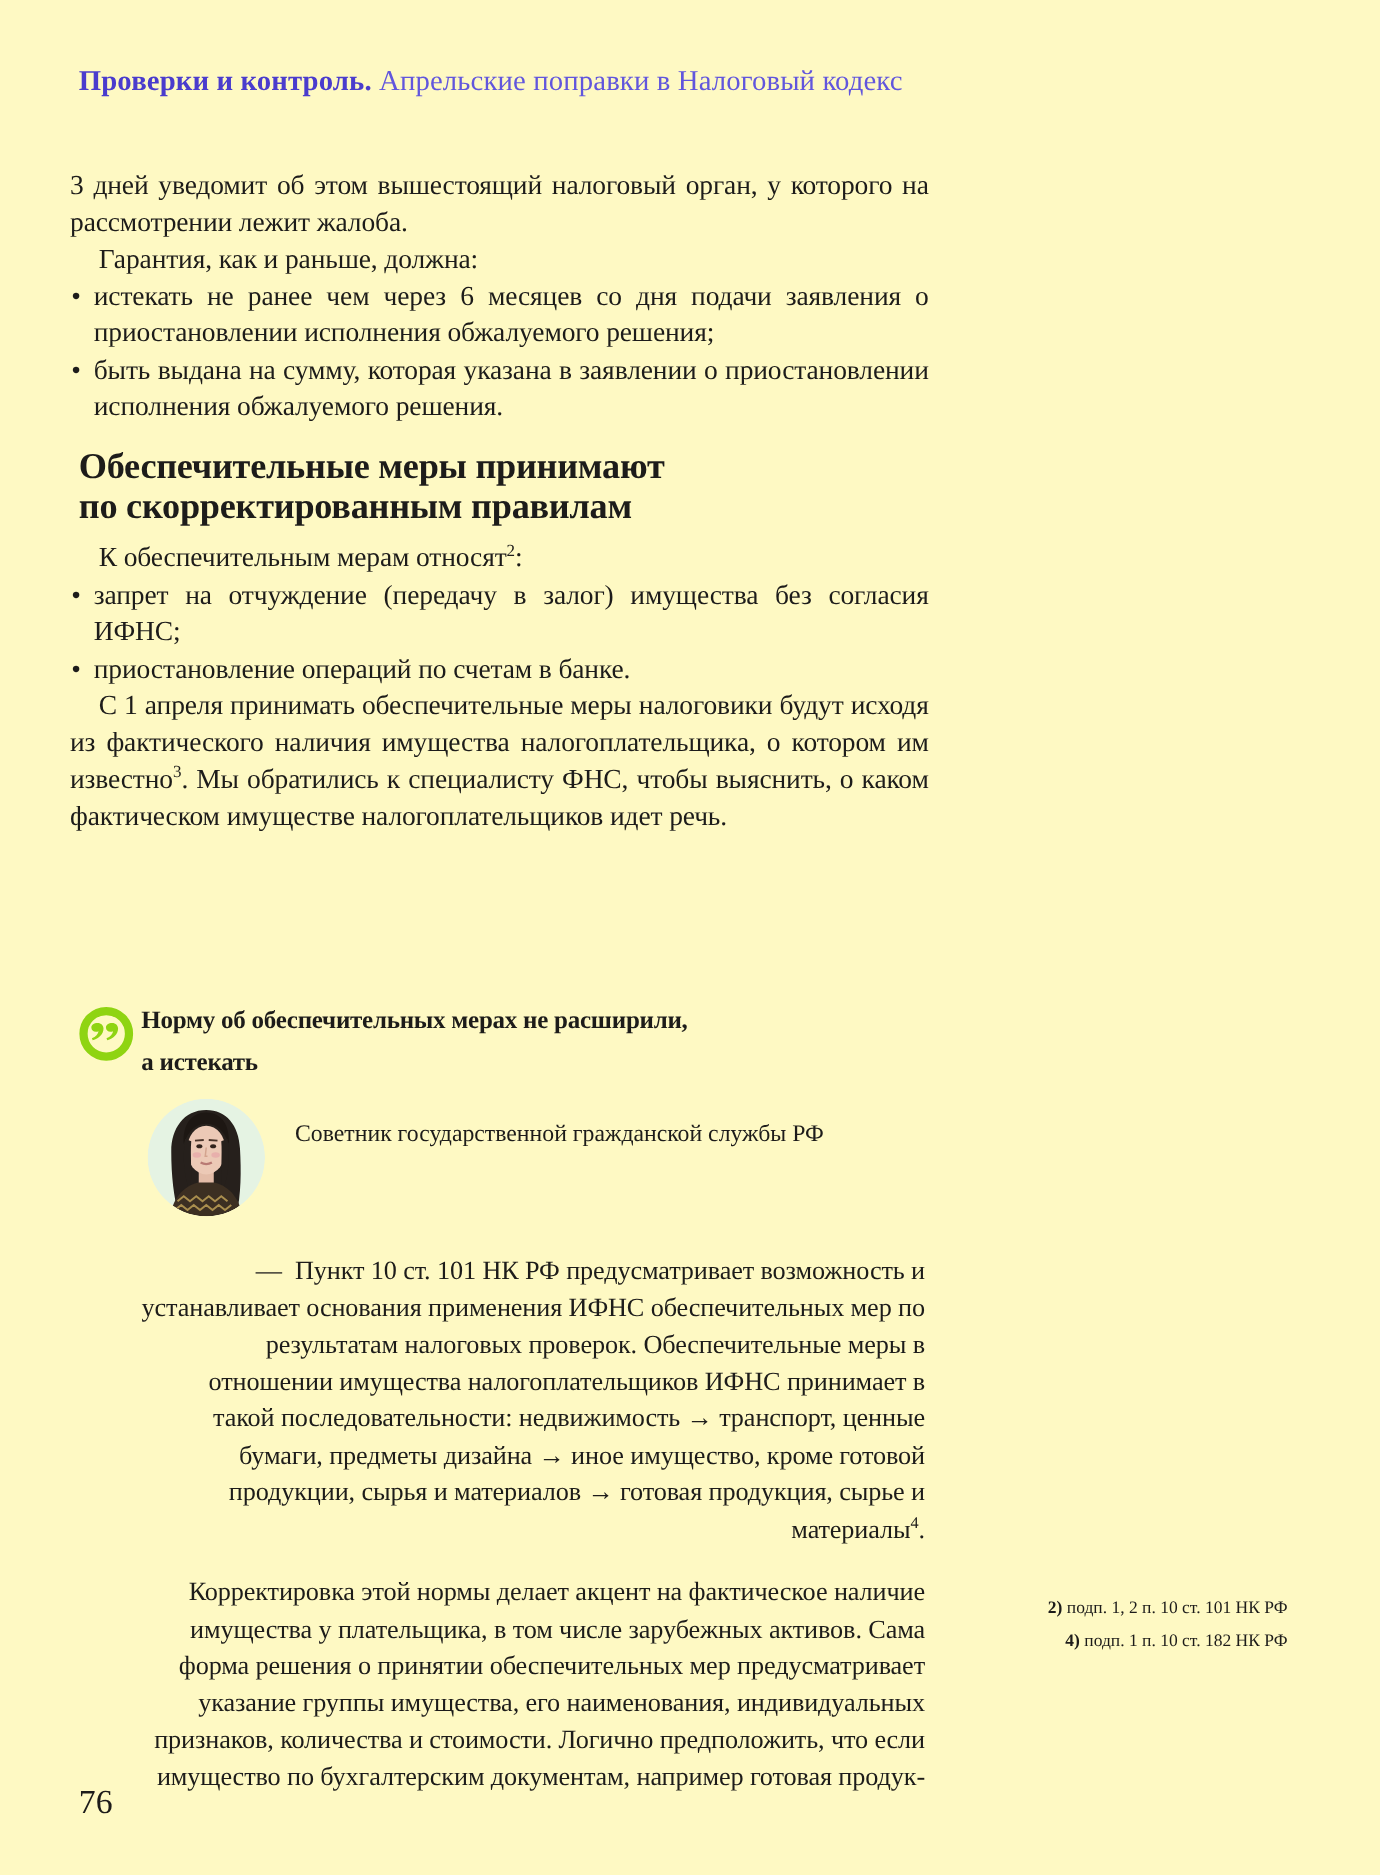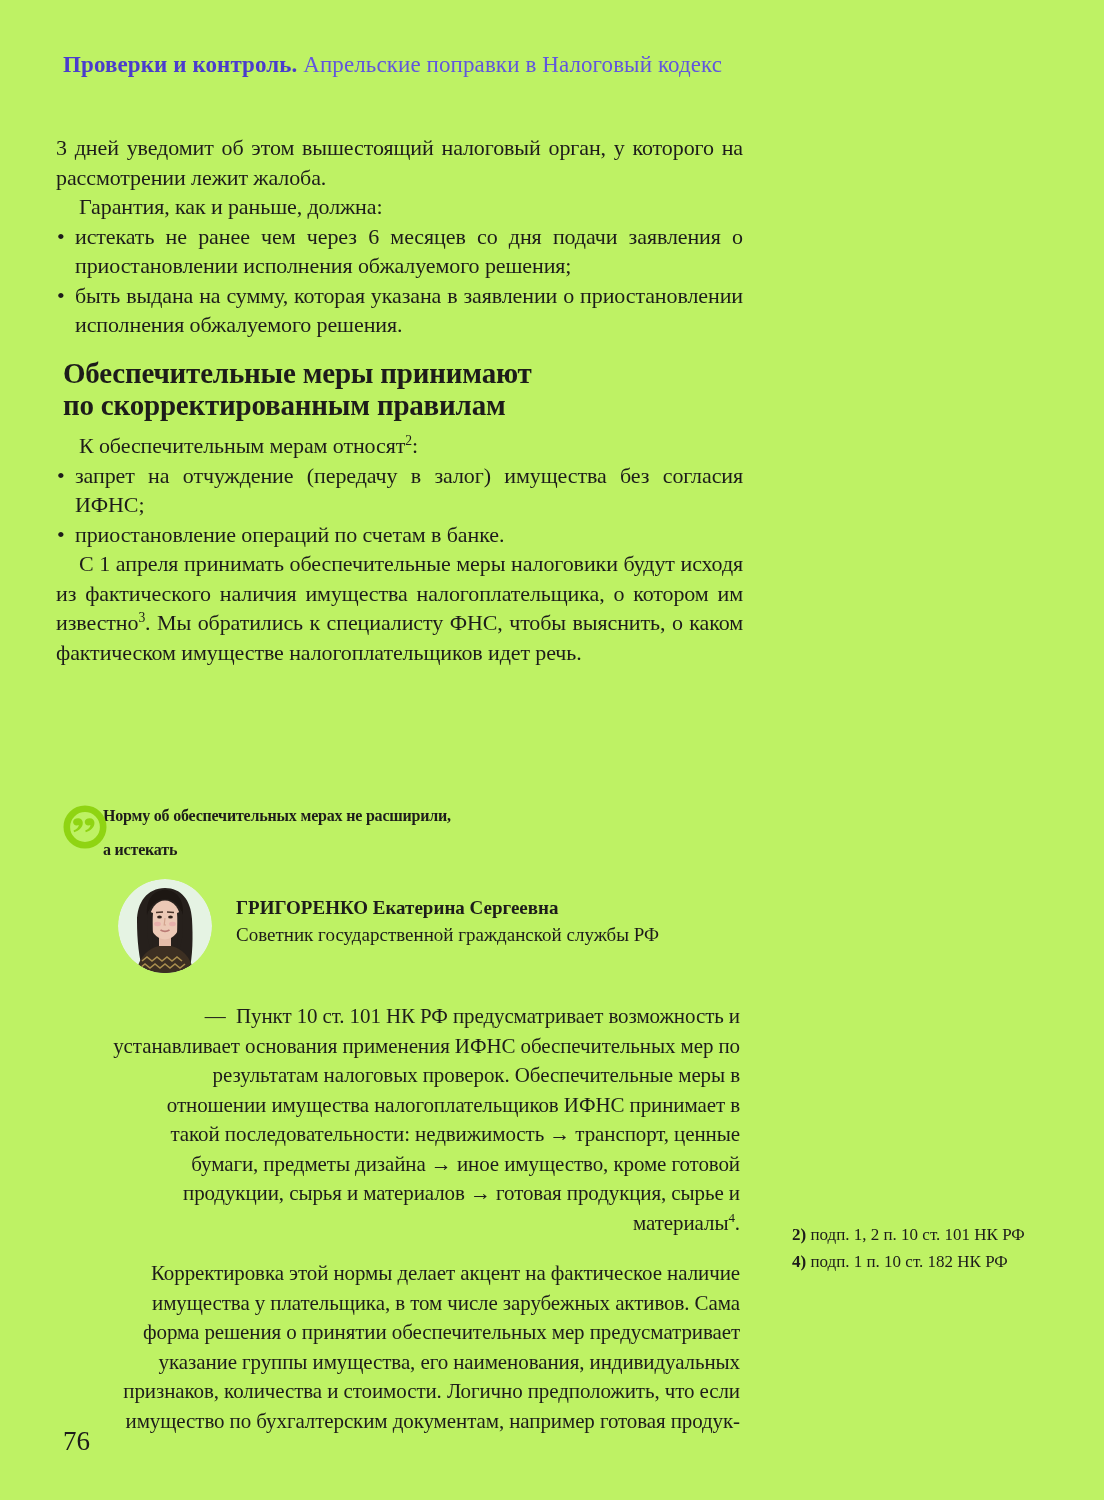--- a/index.html
+++ b/index.html
@@ -1,20 +1,20 @@
 <!DOCTYPE html>
 <html lang="ru"><head>
 <meta charset="utf-8">
 <style>
   html, body { margin: 0; padding: 0; background: #ffffff; }
   .page {
     position: relative;
     width: 1104px;
     height: 1500px;
-    background: #bef264;
+    background: #fef9c3;
     font-family: "Liberation Serif", "DejaVu Serif", serif;
     color: #1d1c1a;
     overflow: hidden;
   }
 
   
   .kicker {
     position: absolute;
     top: 52px; left: 63px;
     font-size: 23px;
@@ -58,22 +58,22 @@
   }
 
   
   .quote-head { position: absolute; top: 799px; left: 63px; width: 700px; }
   .quote-icon {
     position: absolute;
     left: 0; top: 6px;
     width: 44px; height: 44px;
   }
   .quote-title {
-    margin-left: 40px;
-    font-size: 16px;
+    margin-left: 50px;
+    font-size: 20px;
     line-height: 34px;
     font-weight: bold;
     letter-spacing: -0.2px;
   }
 
   
   .author {
     position: absolute;
     top: 879px; left: 118px;
     display: flex;
@@ -91,23 +91,24 @@
     line-height: 29.5px;
     text-align: right;
     letter-spacing: -0.1px;
   }
   .quote-body p { margin: 0; }
   .quote-body p + p { margin-top: 21px; }
 
   
   .footnotes {
     position: absolute;
-    top: 1224px; left: 792px; width: 238px;
-    font-size: 17px;
+    top: 1276px; left: 792px; width: 238px;
+    font-size: 14px;
     line-height: 21.5px;
+    text-align: right;
   }
   .fn { margin-bottom: 5px; }
   .fn-num { font-weight: bold; }
   .fn-text { white-space: pre-line; }
 
   
   .page-number {
     position: absolute;
     top: 1426px; left: 63px;
     font-size: 27px;
@@ -198,21 +199,20 @@
 
           <path d="M42.5 51 Q47 53.6 51.5 51" stroke="#b97a74" stroke-width="1.8" fill="none"></path>
 
           <path d="M18 94 C21 77 31 69 41 67 L53 67 C63 69 73 77 76 94 Z" fill="#3c2f22"></path>
           <path d="M24 82 l5 -4 l5 4 l5 -4 l5 4 l5 -4 l5 4 l5 -4 l5 4" stroke="#a98e4e" stroke-width="1.6" fill="none"></path>
           <path d="M22 89 l5 -4 l5 4 l5 -4 l5 4 l5 -4 l5 4 l5 -4 l5 4 l5 -4" stroke="#a98e4e" stroke-width="1.6" fill="none"></path>
         </g>
       </svg>
     </div>
     <div class="author-meta">
-      <div class="author-name">ГРИГОРЕНКО Екатерина Сергеевна</div>
       <div>Советник государственной гражданской службы РФ</div>
     </div>
   </div>
 
   <div class="quote-body">
     <p><span>— Пункт 10 ст. 101 НК РФ предусматривает возможность и устанавливает основания применения ИФНС обеспечительных мер по результатам налоговых проверок. Обеспечительные меры в отношении имущества налогоплательщиков ИФНС принимает в такой последовательности: недвижимость → транспорт, ценные бумаги, предметы дизайна → иное имущество, кроме готовой продукции, сырья и материалов → готовая продукция, сырье и материалы</span><span class="sup">4</span><span>.</span></p>
     <p>Корректировка этой нормы делает акцент на фактическое наличие имущества у плательщика, в том числе зарубежных активов. Сама форма решения о принятии обеспечительных мер предусматривает указание группы имущества, его наименования, индивидуальных признаков, количества и стоимости. Логично предположить, что если имущество по бухгалтерским документам, например готовая продук-</p>
   </div>
 
   <div class="footnotes">

